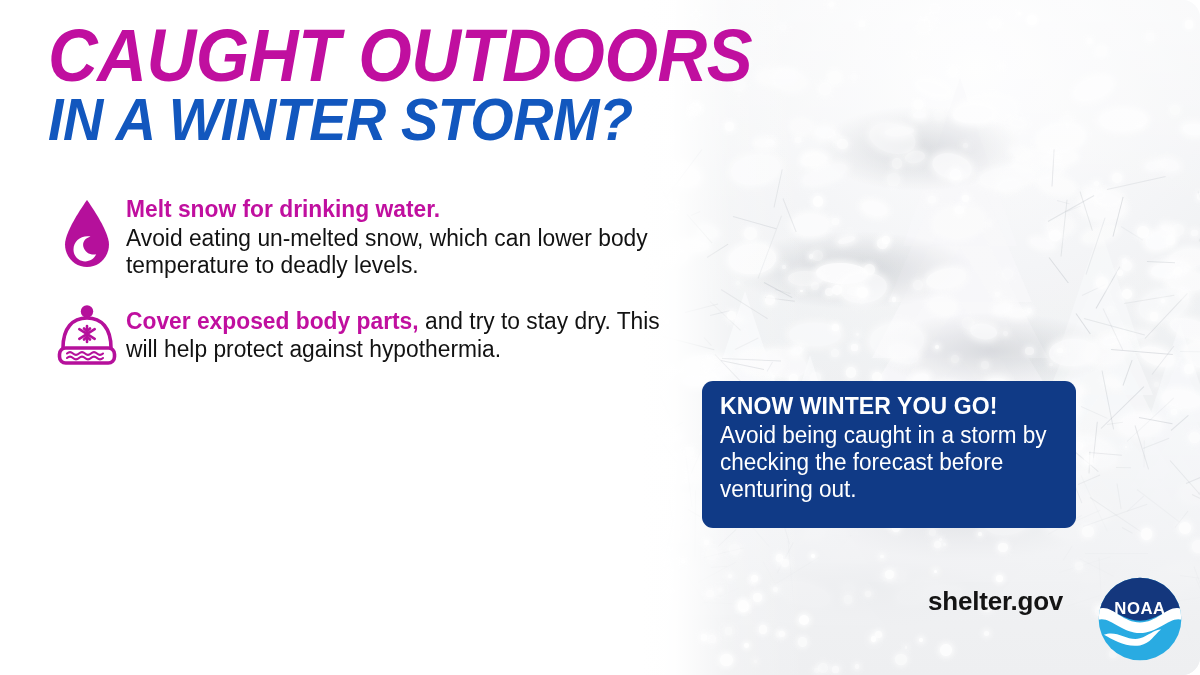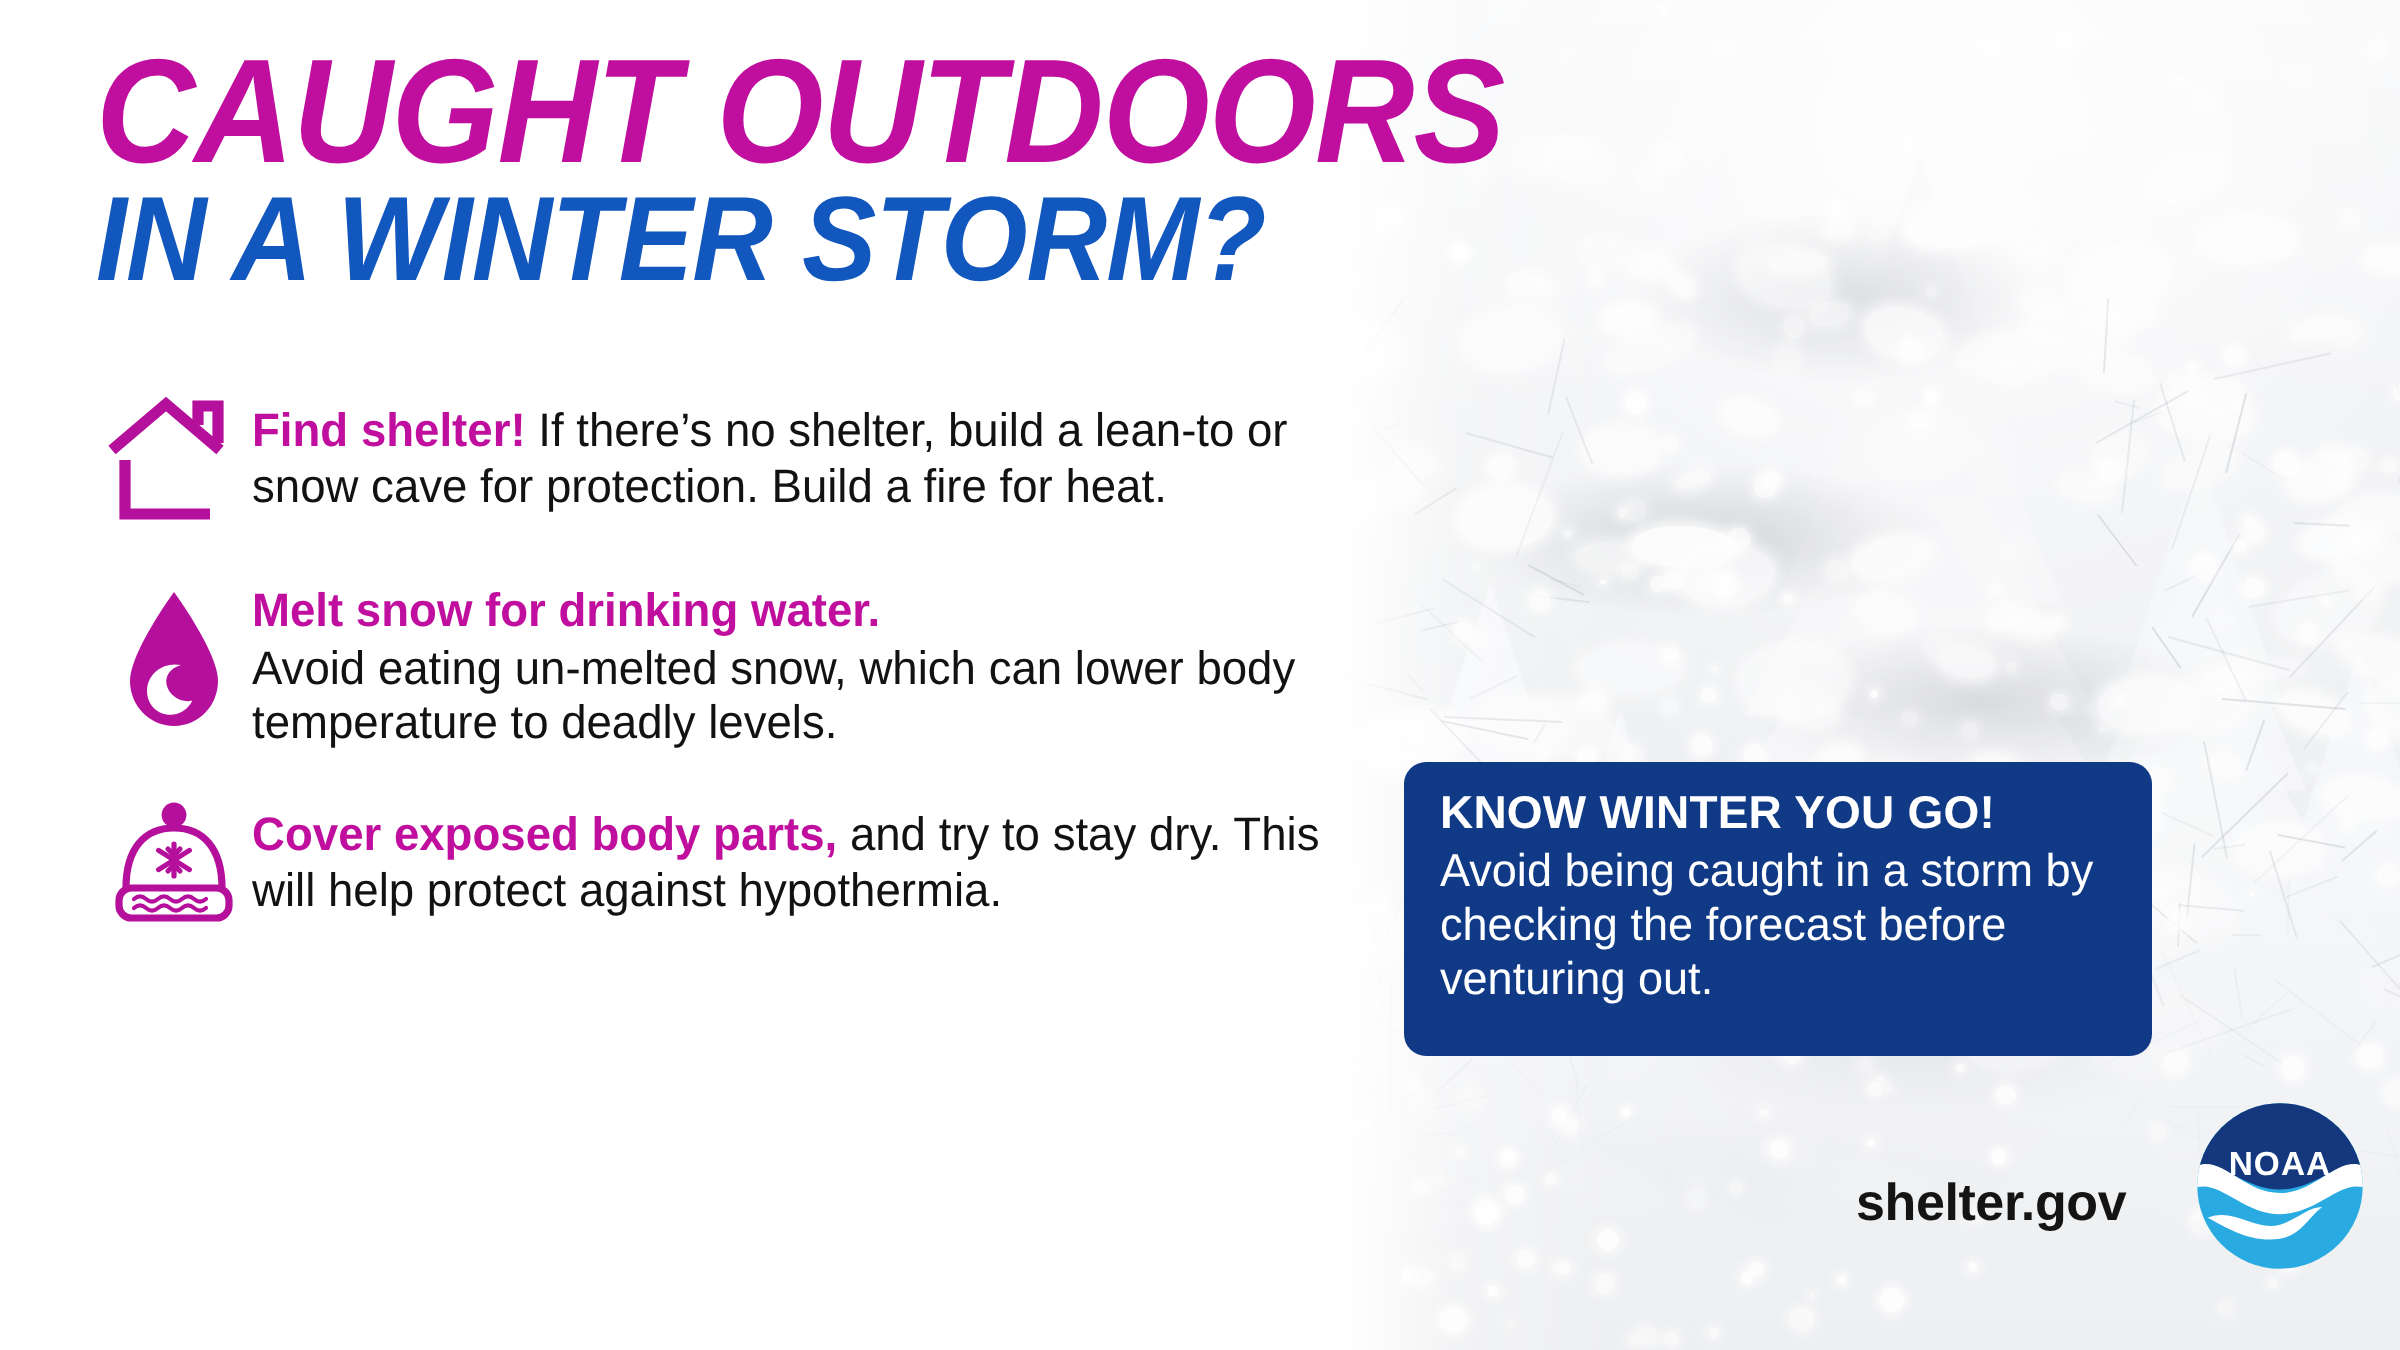--- a/index.html
+++ b/index.html
@@ -7,20 +7,21 @@
   body {
     font-family:"Liberation Sans", sans-serif;
     background:#ffffff;
     position:relative;
   }
   #stage {
     position:absolute; inset:0;
     width:1200px; height:675px;
     overflow:hidden;
     background:#ffffff;
+    border-radius:18px;
   }
 
   
   .photo {
     position:absolute;
     left:640px; top:0; width:560px; height:675px;
     overflow:hidden;
   }
   .photo-sky {
     position:absolute; inset:0;
@@ -168,21 +169,21 @@
   .weather-gov {
     position:absolute;
     left:928px; top:586px;
     font-size:26px;
     font-weight:bold;
     color:#141414;
     letter-spacing:-.2px;
   }
   .noaa-logo {
     position:absolute;
-    left:1096px; top:549px;
+    left:1096px; top:575px;
     width:88px; height:88px;
   }
 </style>
 </head>
 <body>
 
 <div id="stage">
 
   <div class="photo">
     <div class="photo-sky"></div>
@@ -723,34 +724,20 @@
       </div>
   </div>
 
   <div class="headline">
     <span class="l1">CAUGHT OUTDOORS</span>
     <span class="l2">IN A WINTER STORM?</span>
   </div>
 
   <div class="tips">
 
-    <div class="tip" id="tip-1">
-      <div class="icon">
-        <svg width="68" height="62" viewBox="0 0 68 62" aria-hidden="true">
-          <g fill="none" stroke="#B5109B" stroke-width="5.6" stroke-linejoin="miter" stroke-linecap="butt">
-            <path d="M3 27 L30 4 L57 27"></path>
-            <path d="M46 14.5 L46 5 L56 5 L56 23.5"></path>
-            <path d="M9.5 32 L9.5 59 L52 59"></path>
-          </g>
-        </svg>
-      </div>
-      <div class="copy">
-        <span class="lead">Find shelter!</span><span> If there’s no shelter, build a lean-to or snow cave for protection. Build a fire for heat.</span>
-      </div>
-    </div>
 
     <div class="tip" id="tip-3">
       <div class="icon">
         <svg width="56" height="74" viewBox="0 0 56 74" aria-hidden="true">
           <path d="M28 2 C28 2 6 32 6 46.5 C6 58.9 15.8 69 28 69 C40.2 69 50 58.9 50 46.5 C50 32 28 2 28 2 Z" fill="#B5109B"></path>
           <path d="M31.5 38.5 C22.2 36.8 14.5 43.2 14.5 51.5 C14.5 58.2 19.6 63.4 26.2 63.4 C31 63.4 35.2 60.6 37.2 56.3 C31.6 57.6 25.6 54.1 24.3 48.4 C23.4 44.3 25.9 40.2 31.5 38.5 Z" fill="#ffffff"></path>
         </svg>
       </div>
       <div class="copy">
         <span class="lead">Melt snow for drinking water.</span><span>Avoid eating un-melted snow, which can lower body temperature to deadly levels.</span>

